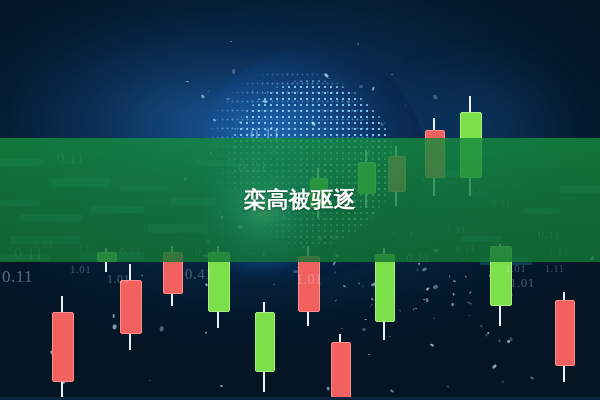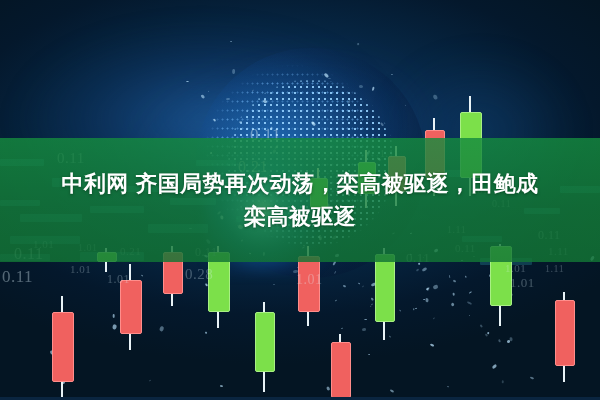--- a/index.html
+++ b/index.html
@@ -429,37 +429,36 @@
       <div class="num" style="left: 14px; top: 245px; font-size: 16px; color: rgba(228, 248, 255, 0.34);">0.11</div>
       <div class="num" style="left: 2px; top: 267px; font-size: 17px; color: rgba(228, 248, 255, 0.36);">0.11</div>
       <div class="num" style="left: 70px; top: 263px; font-size: 11px; color: rgba(228, 248, 255, 0.26);">1.01</div>
       <div class="num" style="left: 78px; top: 242px; font-size: 10px; color: rgba(228, 248, 255, 0.24);">1.01</div>
       <div class="num" style="left: 120px; top: 245px; font-size: 11px; color: rgba(228, 248, 255, 0.26);">0.21</div>
       <div class="num" style="left: 107px; top: 272px; font-size: 12px; color: rgba(228, 248, 255, 0.28);">1.01</div>
       <div class="num" style="left: 250px; top: 125px; font-size: 17px; color: rgba(228, 248, 255, 0.4);">0.11</div>
       <div class="num" style="left: 238px; top: 158px; font-size: 16px; color: rgba(228, 248, 255, 0.38);">0.21</div>
       <div class="num" style="left: 380px; top: 148px; font-size: 10px; color: rgba(228, 248, 255, 0.26);">1.11</div>
       <div class="num" style="left: 195px; top: 245px; font-size: 12px; color: rgba(228, 248, 255, 0.26);">0.11</div>
-      <div class="num" style="left: 185px; top: 266px; font-size: 15px; color: rgba(228, 248, 255, 0.28);">0.28</div>
+      <div class="num" style="left: 185px; top: 266px; font-size: 15px; color: rgba(228, 248, 255, 0.28);">0.41</div>
       <div class="num" style="left: 296px; top: 272px; font-size: 14px; color: rgba(228, 248, 255, 0.3);">1.01</div>
       <div class="num" style="left: 360px; top: 175px; font-size: 10px; color: rgba(228, 248, 255, 0.24);">1.11</div>
       <div class="num" style="left: 406px; top: 250px; font-size: 13px; color: rgba(228, 248, 255, 0.3);">0.11</div>
       <div class="num" style="left: 447px; top: 224px; font-size: 10px; color: rgba(228, 248, 255, 0.24);">1.11</div>
       <div class="num" style="left: 455px; top: 242px; font-size: 11px; color: rgba(228, 248, 255, 0.26);">0.11</div>
       <div class="num" style="left: 538px; top: 228px; font-size: 12px; color: rgba(228, 248, 255, 0.28);">0.11</div>
       <div class="num" style="left: 548px; top: 245px; font-size: 11px; color: rgba(228, 248, 255, 0.26);">1.11</div>
       <div class="num" style="left: 505px; top: 262px; font-size: 11px; color: rgba(228, 248, 255, 0.26);">1.01</div>
       <div class="num" style="left: 545px; top: 263px; font-size: 10px; color: rgba(228, 248, 255, 0.24);">1.11</div>
       <div class="num" style="left: 510px; top: 275px; font-size: 13px; color: rgba(228, 248, 255, 0.28);">1.01</div>
       <div class="num" style="left: 492px; top: 198px; font-size: 10px; color: rgba(228, 248, 255, 0.22);">0.11</div>
       <div class="num" style="left: 470px; top: 186px; font-size: 9px; color: rgba(228, 248, 255, 0.22);">1.01</div>
     </div>
 
   <div class="banner"></div>
   <div class="banner-tint"></div>
 
   <div class="headline">
-    <div class="line">中利网 齐国局势再次动荡，栾高被驱逐，田鲍成</div>
     <div class="line">栾高被驱逐</div>
   </div>
 
   <div class="bottom-rule"></div>
 </div>
 
 </body></html>

